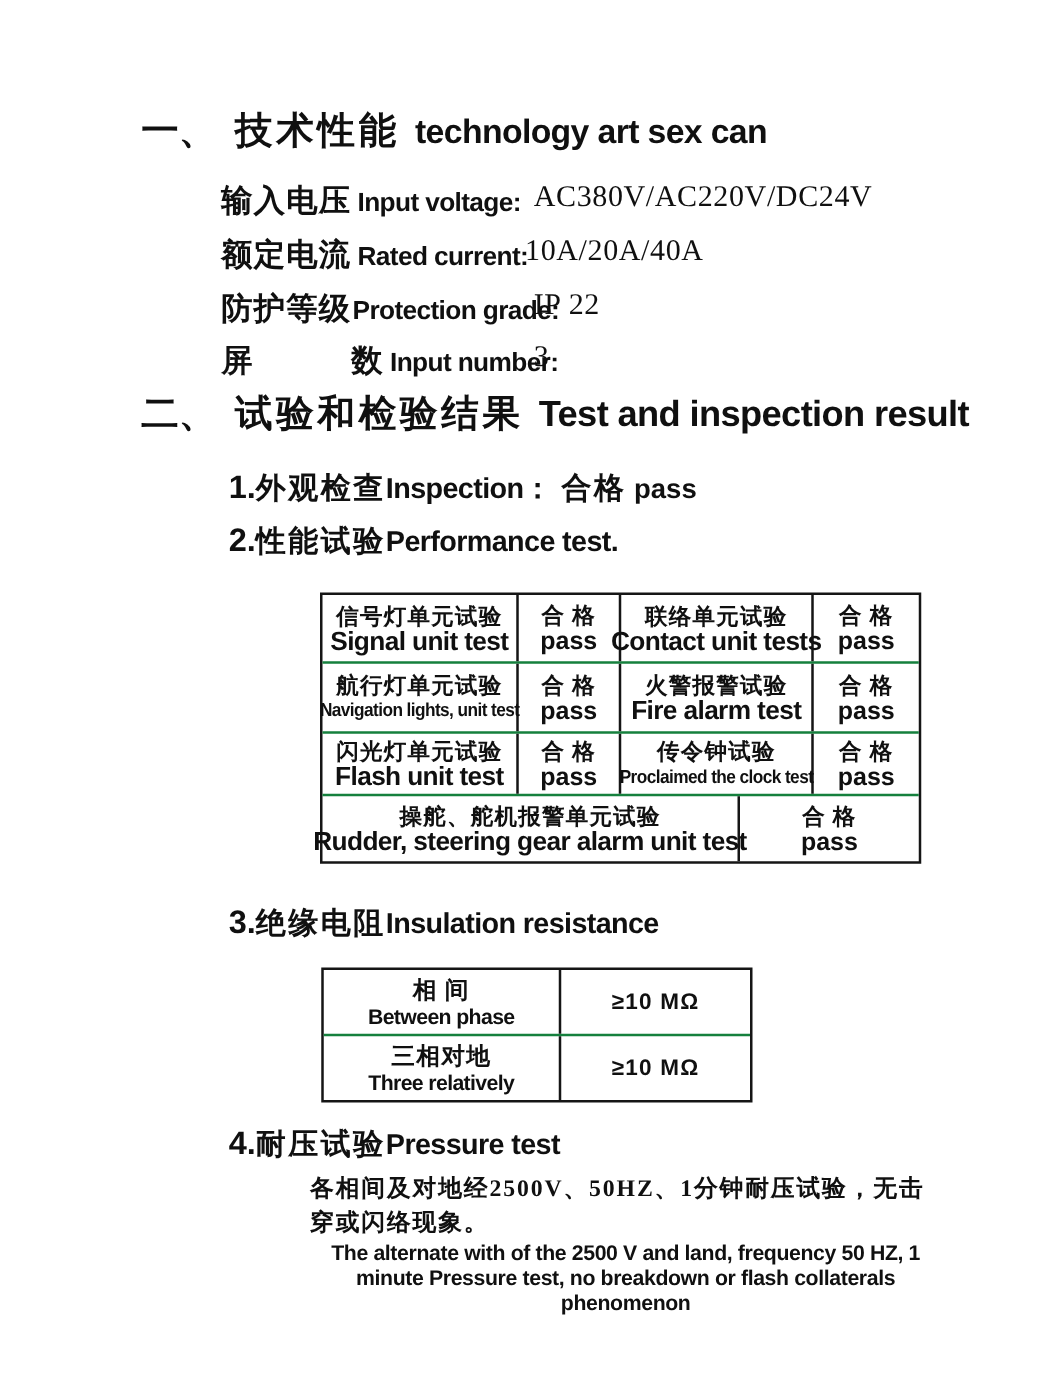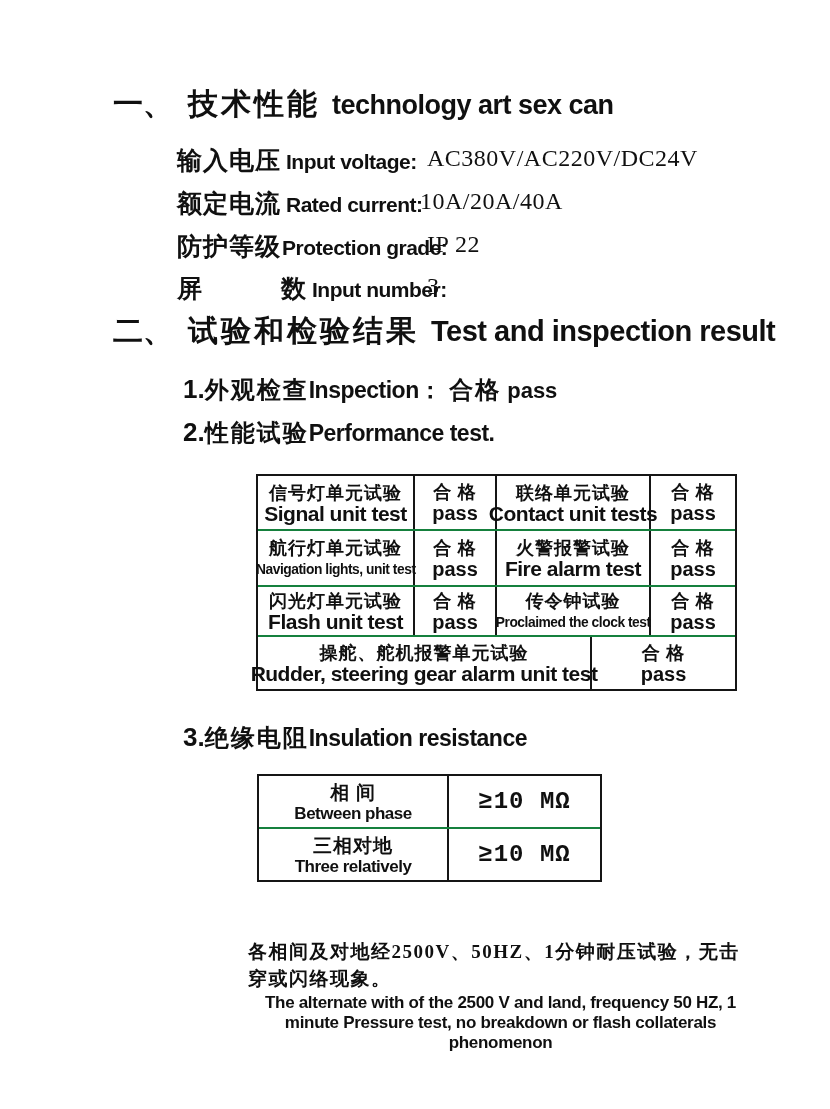--- a/index.html
+++ b/index.html
@@ -35,21 +35,21 @@
   .trow + .trow{border-top:2px solid #15803d;}
   .cell{display:flex;flex-direction:column;justify-content:center;align-items:center;box-sizing:border-box;text-align:center;}
   .cell + .cell{border-left:2px solid #151515;}
   .cell .zh{font-family:"Liberation Serif",serif;font-weight:700;font-size:18px;line-height:21px;letter-spacing:1px;white-space:nowrap;}
   .cell .en{font-family:"Liberation Sans",sans-serif;font-weight:700;font-size:21px;line-height:19px;letter-spacing:-0.5px;white-space:nowrap;}
   .cell.passcell .en{font-size:20px;line-height:20px;letter-spacing:0;}
   .cell.narrowen .en{font-size:15px;transform:scaleX(0.92);}
   
   .t2 .cell .zh{font-size:19px;line-height:23px;}
   .t2 .cell .en{font-size:17px;line-height:19px;}
-  .t2 .valcell{font-family:Liberation Mono, monospace;font-weight:700;font-size:24px;letter-spacing:1px;text-align:right;}
+  .t2 .valcell{font-family:Liberation Sans, sans-serif;font-weight:700;font-size:18px;letter-spacing:1px;text-align:right;}
   
   .para-zh{position:absolute;font-family:"Liberation Serif",serif;font-weight:700;font-size:19px;line-height:27px;letter-spacing:1.5px;}
   .para-en{position:absolute;font-family:"Liberation Sans",sans-serif;font-weight:700;font-size:17px;line-height:20px;letter-spacing:-0.3px;text-align:center;}
 </style>
 </head>
 <body>
 
 <div class="page">
 
   <div class="h-sec" style="left:113px;top:84px;">
@@ -170,17 +170,20 @@
     </div>
     <div class="trow" style="height:51px;">
       <div class="cell" style="width:188px;border-radius:22px;">
         <span class="zh">三相对地</span>
         <span class="en">Three relatively</span>
       </div>
       <div class="cell valcell" style="flex:1;">≥10 MΩ</div>
     </div>
   </div>
 
+  <div class="item" style="top:899px;">
+    <span class="num">4.</span><span class="zh">耐压试验</span><span class="en">Pressure test</span>
+  </div>
 
   <div class="para-zh" style="left:248px;top:938px;width:500px;">各相间及对地经2500V、50HZ、1分钟耐压试验，无击穿或闪络现象。</div>
   <div class="para-en" style="left:248px;top:993px;width:505px;">The alternate with of the 2500 V and land, frequency 50 HZ, 1 minute Pressure test, no breakdown or flash collaterals phenomenon</div>
 
 </div>
 
 </body></html>

